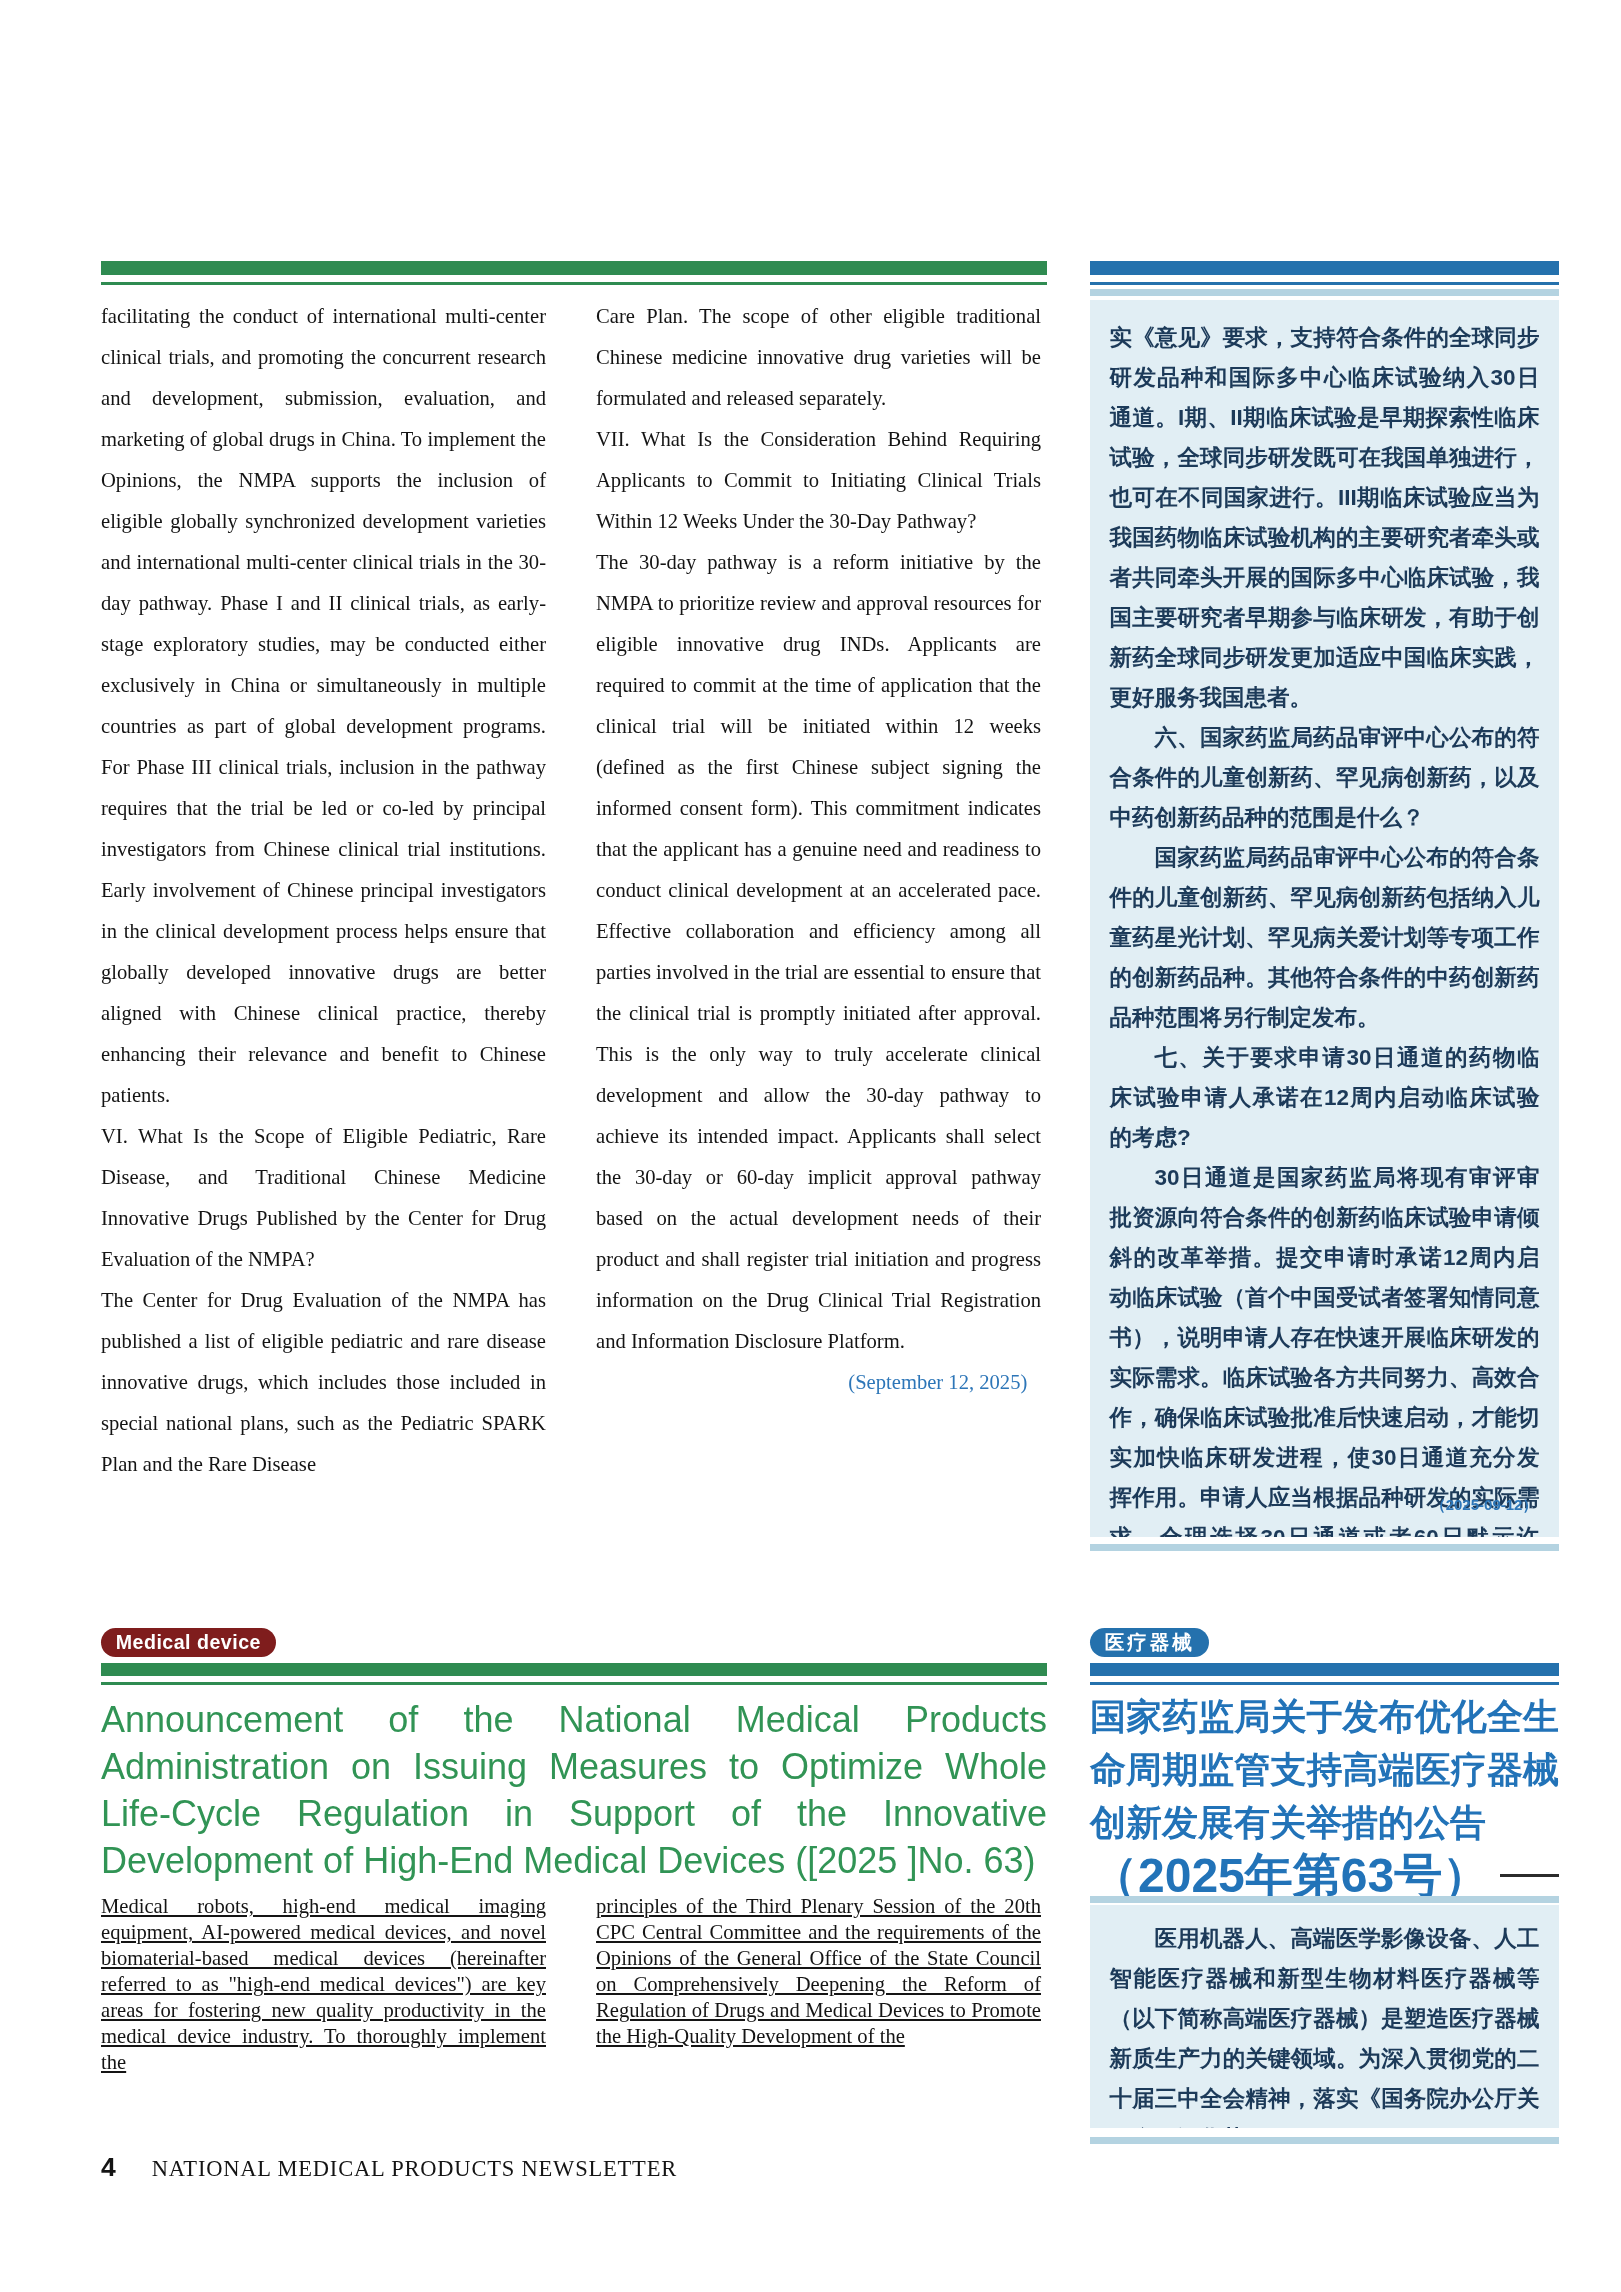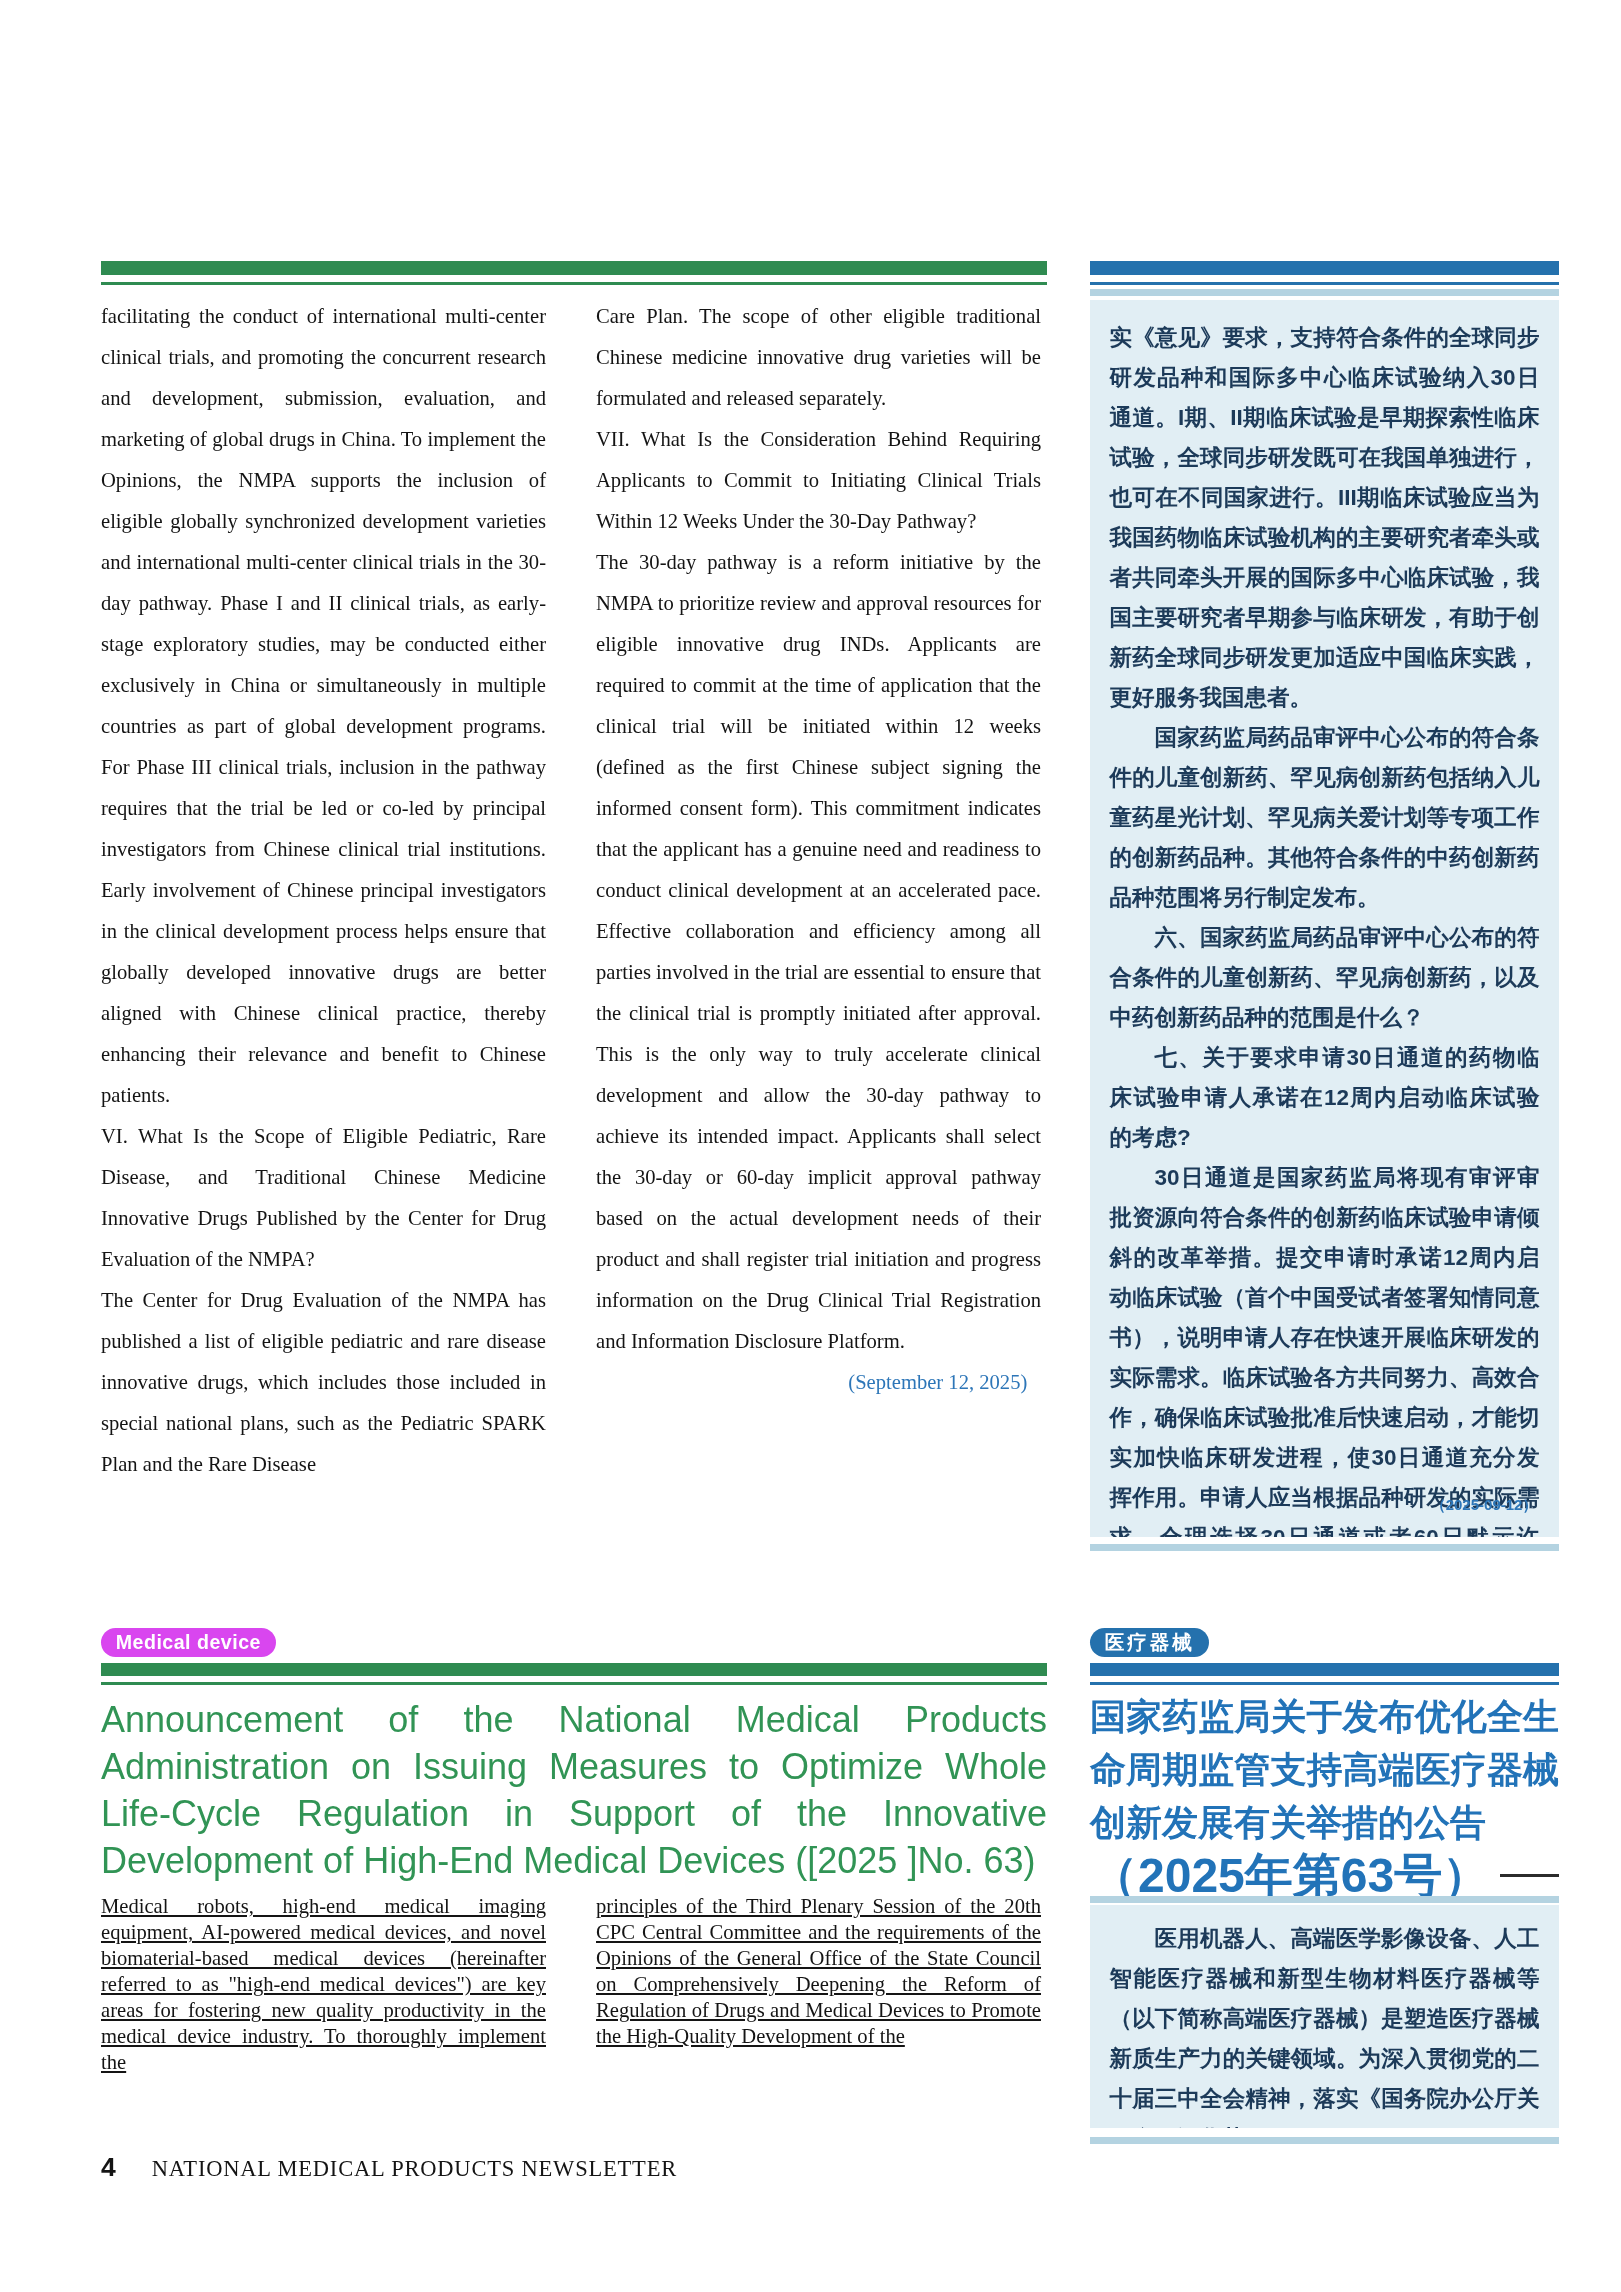--- a/index.html
+++ b/index.html
@@ -41,21 +41,21 @@
     position:absolute; right:21.6px; bottom:11.8px;
     color:#2d76b8; font-size:15px; font-weight:700;
   }
   
   .badge {
     position:absolute; height:29px; border-radius:14.7px;
     display:inline-flex; align-items:center; padding:0 14.7px;
     color:#ffffff; font-family:"Liberation Sans","DejaVu Sans",sans-serif;
     font-size:19.6px; font-weight:700; letter-spacing:0.5px; white-space:nowrap;
   }
-  .badge.green { background:#d946ef; }
+  .badge.green { background:#7f1d1d; }
   .badge.blue  { background:#2471ad; letter-spacing:2.9px; }
   
   .en-title {
     position:absolute; left:101px; top:1696px; width:946px;
     font-family:"Liberation Sans","DejaVu Sans",sans-serif;
     font-size:36px; line-height:47px; font-weight:400;
     color:#319455; text-align:justify;
   }
   .zh-title-wrap {
     position:absolute; left:1090px; top:1690px; width:469px;
@@ -99,22 +99,22 @@
   <div class="en-col" style="left:596px; top:296px;">
     <p>Care Plan. The scope of other eligible traditional Chinese medicine innovative drug varieties will be formulated and released separately.</p>
     <p>VII. What Is the Consideration Behind Requiring Applicants to Commit to Initiating Clinical Trials Within 12 Weeks Under the 30-Day Pathway?</p>
     <p>The 30-day pathway is a reform initiative by the NMPA to prioritize review and approval resources for eligible innovative drug INDs. Applicants are required to commit at the time of application that the clinical trial will be initiated within 12 weeks (defined as the first Chinese subject signing the informed consent form). This commitment indicates that the applicant has a genuine need and readiness to conduct clinical development at an accelerated pace. Effective collaboration and efficiency among all parties involved in the trial are essential to ensure that the clinical trial is promptly initiated after approval. This is the only way to truly accelerate clinical development and allow the 30-day pathway to achieve its intended impact. Applicants shall select the 30-day or 60-day implicit approval pathway based on the actual development needs of their product and shall register trial initiation and progress information on the Drug Clinical Trial Registration and Information Disclosure Platform.</p>
     <p class="date-en">(September 12, 2025)</p>
   </div>
 
   <div class="zh-strip" style="left:1090px; top:289px; width:469px;"></div>
   <div class="zh-box" style="left:1090px; top:300px; height:1237px;">
     <p>实《意见》要求，支持符合条件的全球同步研发品种和国际多中心临床试验纳入30日通道。I期、II期临床试验是早期探索性临床试验，全球同步研发既可在我国单独进行，也可在不同国家进行。III期临床试验应当为我国药物临床试验机构的主要研究者牵头或者共同牵头开展的国际多中心临床试验，我国主要研究者早期参与临床研发，有助于创新药全球同步研发更加适应中国临床实践，更好服务我国患者。</p>
+    <p class="indent">六、国家药监局药品审评中心公布的符合条件的儿童创新药、罕见病创新药，以及中药创新药品种的范围是什么？</p>
     <p class="indent">国家药监局药品审评中心公布的符合条件的儿童创新药、罕见病创新药包括纳入儿童药星光计划、罕见病关爱计划等专项工作的创新药品种。其他符合条件的中药创新药品种范围将另行制定发布。</p>
-    <p class="indent">六、国家药监局药品审评中心公布的符合条件的儿童创新药、罕见病创新药，以及中药创新药品种的范围是什么？</p>
     <p class="indent">七、关于要求申请30日通道的药物临床试验申请人承诺在12周内启动临床试验的考虑?</p>
     <p class="indent">30日通道是国家药监局将现有审评审批资源向符合条件的创新药临床试验申请倾斜的改革举措。提交申请时承诺12周内启动临床试验（首个中国受试者签署知情同意书），说明申请人存在快速开展临床研发的实际需求。临床试验各方共同努力、高效合作，确保临床试验批准后快速启动，才能切实加快临床研发进程，使30日通道充分发挥作用。申请人应当根据品种研发的实际需求，合理选择30日通道或者60日默示许可，并将临床试验开展等情况登记至药物临床试验登记与信息公示平台。</p>
     <span class="zh-date">（2025-09-12）</span>
   </div>
   <div class="zh-strip" style="left:1090px; top:1544px; width:469px;"></div>
 
   <span class="badge green" style="left:101px; top:1628px;">Medical device</span>
   <span class="badge blue" style="left:1090px; top:1628px;">医疗器械</span>
 
   <div class="bar green bar-thick" style="left:101px; top:1663px; width:946px; height:12.7px;"></div>

